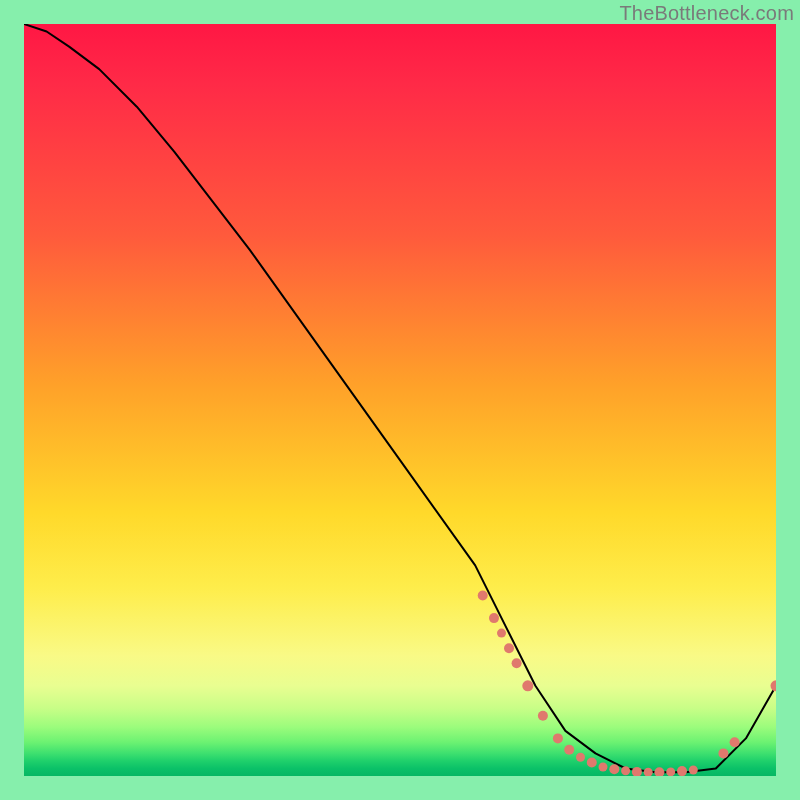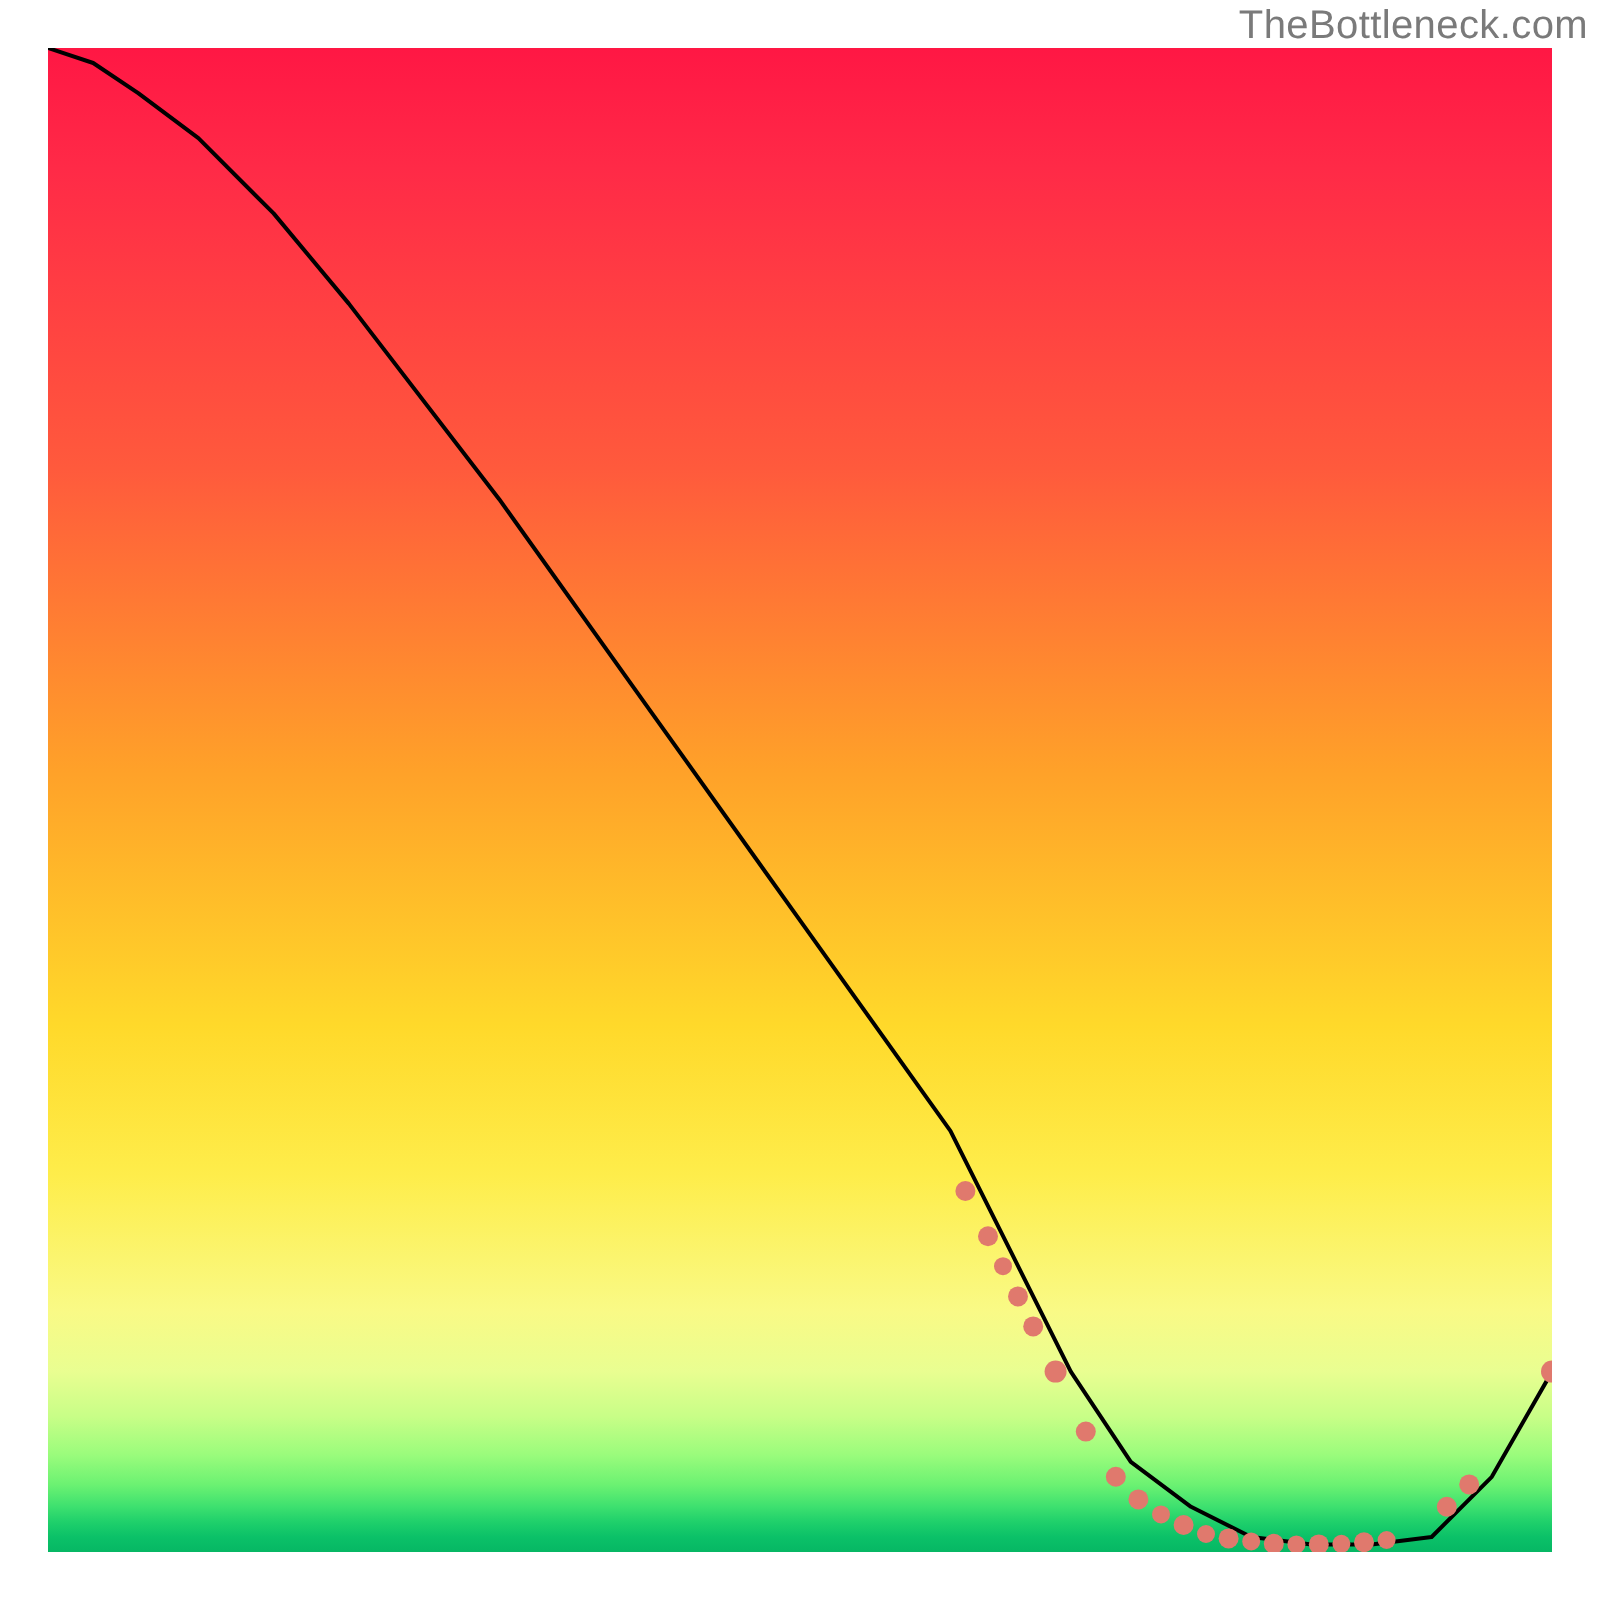--- a/index.html
+++ b/index.html
@@ -8,21 +8,21 @@
     width: 800px;
     height: 800px;
     background: #000;
     font-family: Arial, Helvetica, sans-serif;
     overflow: hidden;
   }
   .frame {
     position: relative;
     width: 800px;
     height: 800px;
-    background: #ffffff;
+    background: #86efac;
   }
   
   .plot {
     position: absolute;
     left: 24px;
     top: 24px;
     width: 752px;
     height: 752px;
     
     background: linear-gradient(

